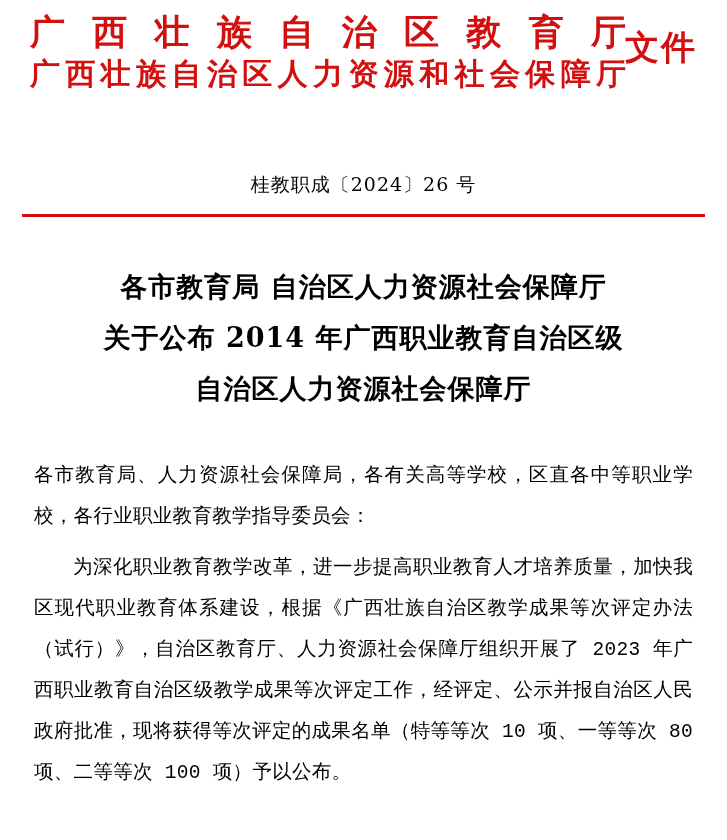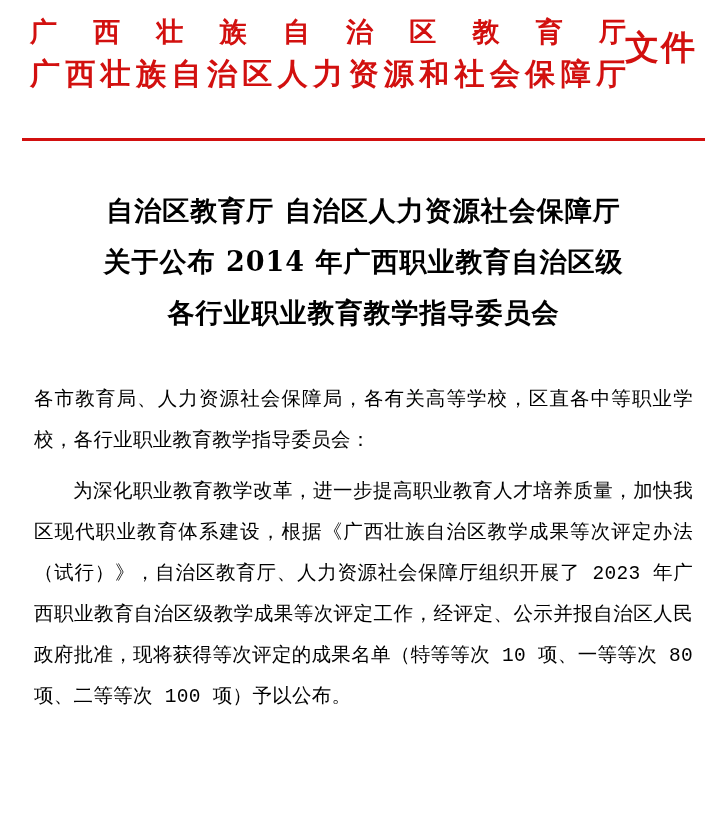--- a/index.html
+++ b/index.html
@@ -34,21 +34,21 @@
   }
   .lh-line1, .lh-line2 {
     color: #d2100f;
     font-family: "DejaVu Serif", "Liberation Serif", serif;
     font-weight: bold;
     text-align: justify;
     text-align-last: justify;
     white-space: nowrap;
   }
   .lh-line1 {
-    font-size: 27px;
+    font-size: 35px;
     line-height: 44px;
     letter-spacing: 0px;
   }
   .lh-line2 {
     font-size: 30px;
     line-height: 40px;
     letter-spacing: 0px;
   }
   .lh-wen {
     position: absolute;
@@ -110,27 +110,28 @@
 <div class="page">
 
   <div class="letterhead">
     <div class="lh-lines">
       <div class="lh-line1">广西壮族自治区教育厅</div>
       <div class="lh-line2">广西壮族自治区人力资源和社会保障厅</div>
     </div>
     <div class="lh-wen">文件</div>
   </div>
 
+  <div class="docnum">桂教职成〔2024〕26 号</div>
 
   <div class="red-rule"></div>
 
   <div class="title">
-    <div>自治区教育厅  自治区人力资源社会保障厅</div>
+    <div>各市教育局  自治区人力资源社会保障厅</div>
     <div>关于公布 2014 年广西职业教育自治区级</div>
-    <div>各行业职业教育教学指导委员会</div>
+    <div>自治区人力资源社会保障厅</div>
   </div>
 
   <div class="body-text">
     <p>各市教育局、人力资源社会保障局，各有关高等学校，区直各中等职业学校，各行业职业教育教学指导委员会：</p>
     <p class="indent">为深化职业教育教学改革，进一步提高职业教育人才培养质量，加快我区现代职业教育体系建设，根据《广西壮族自治区教学成果等次评定办法（试行）》，自治区教育厅、人力资源社会保障厅组织开展了 2023 年广西职业教育自治区级教学成果等次评定工作，经评定、公示并报自治区人民政府批准，现将获得等次评定的成果名单（特等等次 10 项、一等等次 80 项、二等等次 100 项）予以公布。</p>
   </div>
 
 </div>
 
 </body></html>

